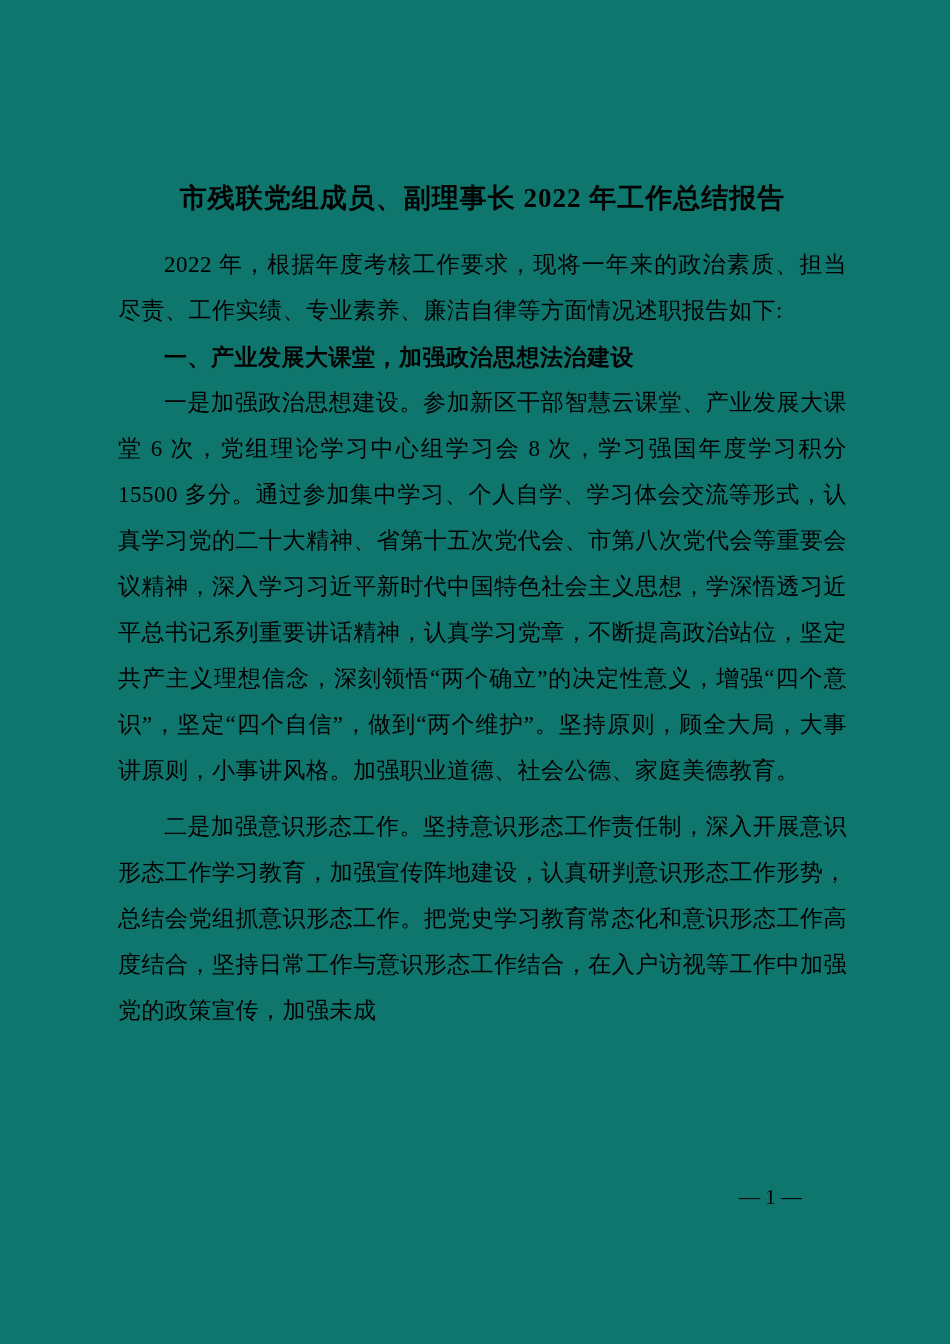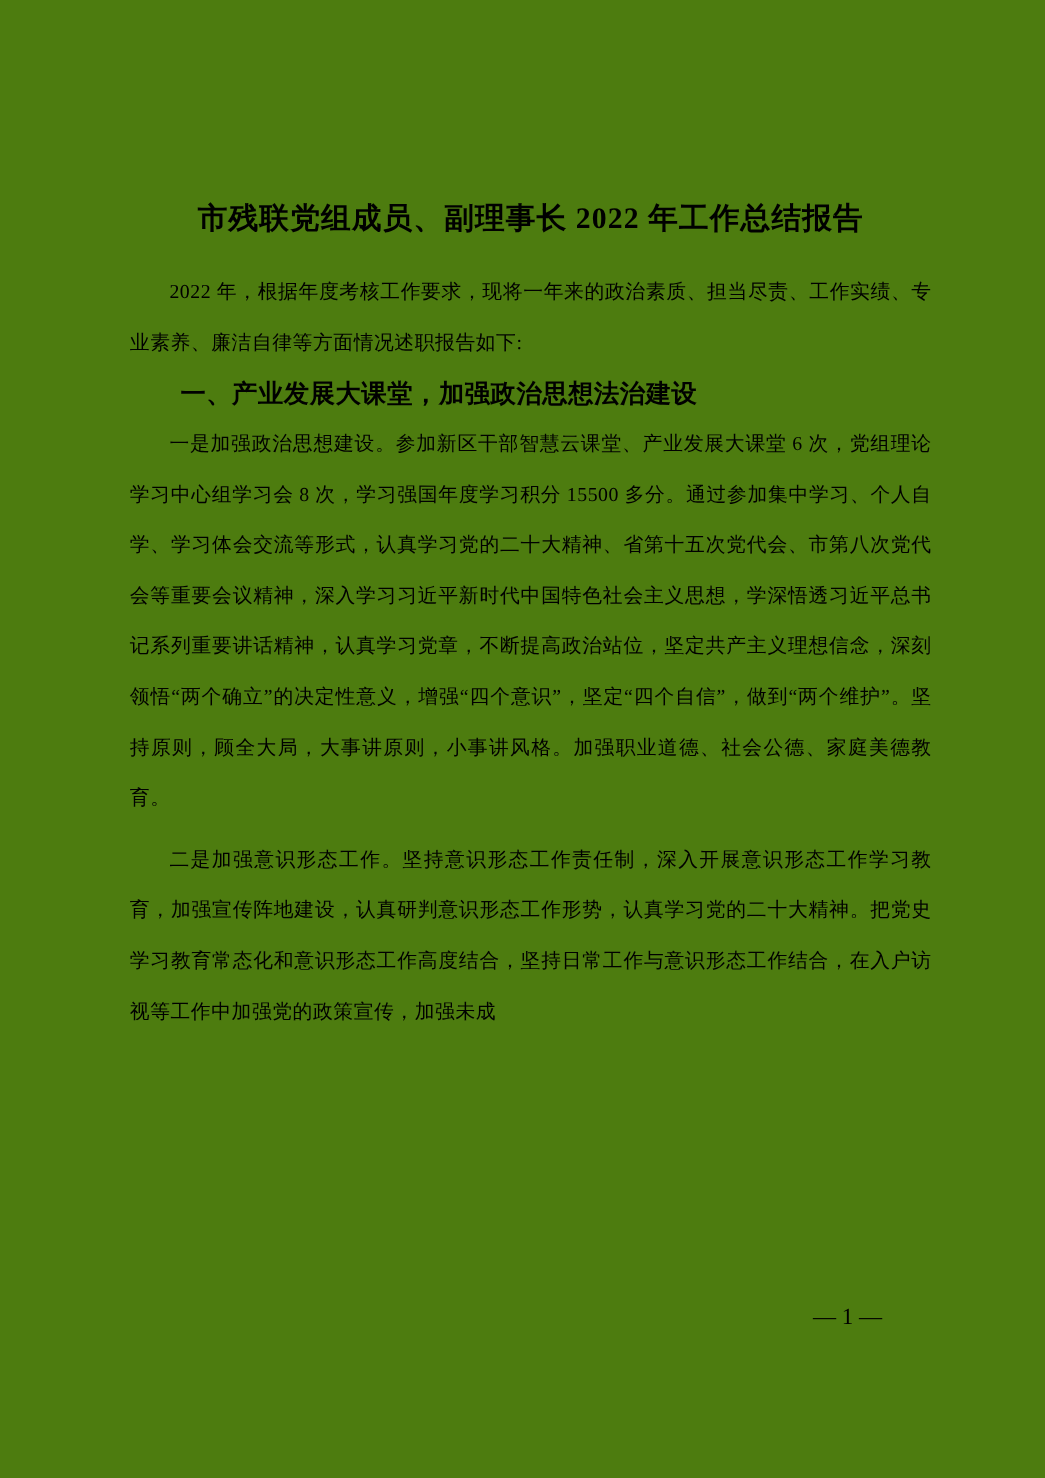--- a/index.html
+++ b/index.html
@@ -4,21 +4,21 @@
 <style>
   html, body {
     margin: 0;
     padding: 0;
     background: #ffffff;
   }
   .page {
     position: relative;
     width: 950px;
     height: 1344px;
-    background: #4d7c0f;
+    background: #0f766e;
     overflow: hidden;
     font-family: "Liberation Serif", serif;
     color: #000000;
   }
   .content {
     position: absolute;
     left: 118px;
     top: 178px;
     width: 729px;
   }
@@ -26,21 +26,21 @@
     margin: 0 0 24px 0;
     font-size: 27px;
     line-height: 40px;
     font-weight: bold;
     text-align: center;
     font-family: "Liberation Serif", serif;
     letter-spacing: 1px;
   }
   .para {
     margin: 0;
-    font-size: 18px;
+    font-size: 23px;
     line-height: 46px;
     text-align: justify;
     text-indent: 2em;
     letter-spacing: 0.5px;
   }
   .para.after-gap {
     margin-top: 10px;
   }
   .section-heading {
     margin: 0;
@@ -67,17 +67,17 @@
 <div class="page">
   <div class="content">
     <h1 class="doc-title">市残联党组成员、副理事长 2022 年工作总结报告</h1>
 
     <p class="para">2022 年，根据年度考核工作要求，现将一年来的政治素质、担当尽责、工作实绩、专业素养、廉洁自律等方面情况述职报告如下:</p>
 
     <h2 class="section-heading">一、产业发展大课堂，加强政治思想法治建设</h2>
 
     <p class="para">一是加强政治思想建设。参加新区干部智慧云课堂、产业发展大课堂 6 次，党组理论学习中心组学习会 8 次，学习强国年度学习积分 15500 多分。通过参加集中学习、个人自学、学习体会交流等形式，认真学习党的二十大精神、省第十五次党代会、市第八次党代会等重要会议精神，深入学习习近平新时代中国特色社会主义思想，学深悟透习近平总书记系列重要讲话精神，认真学习党章，不断提高政治站位，坚定共产主义理想信念，深刻领悟“两个确立”的决定性意义，增强“四个意识”，坚定“四个自信”，做到“两个维护”。坚持原则，顾全大局，大事讲原则，小事讲风格。加强职业道德、社会公德、家庭美德教育。</p>
 
-    <p class="para after-gap">二是加强意识形态工作。坚持意识形态工作责任制，深入开展意识形态工作学习教育，加强宣传阵地建设，认真研判意识形态工作形势，认真学习党的二十大精神。把党史学习教育常态化和意识形态工作高度结合，坚持日常工作与意识形态工作结合，在入户访视等工作中加强党的政策宣传，加强未成</p>
+    <p class="para after-gap">二是加强意识形态工作。坚持意识形态工作责任制，深入开展意识形态工作学习教育，加强宣传阵地建设，认真研判意识形态工作形势，总结会党组抓意识形态工作。把党史学习教育常态化和意识形态工作高度结合，坚持日常工作与意识形态工作结合，在入户访视等工作中加强党的政策宣传，加强未成</p>
   </div>
 
   <div class="page-number">— 1 —</div>
 </div>
 
 </body></html>

